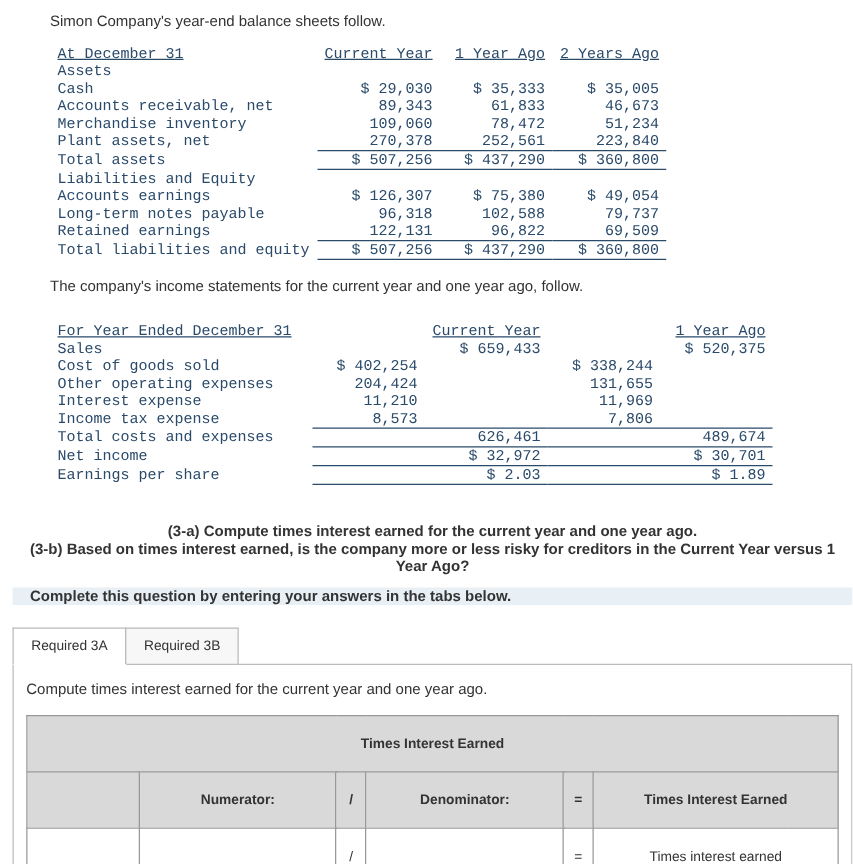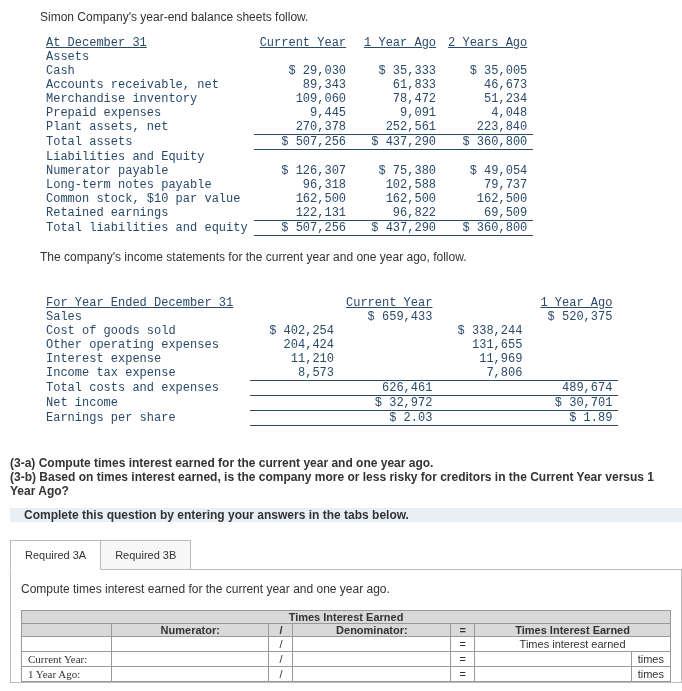--- a/index.html
+++ b/index.html
@@ -20,22 +20,22 @@
     color: #2a4a6a;
     border-collapse: collapse;
   }
   .fin-table td { padding: 0 6px; white-space: pre; }
   .fin-table td.label { width: 210px; }
   .fin-table td.num { text-align: right; width: 90px; }
   .fin-table tr.header td { text-decoration: underline; padding-top: 2px; }
   .fin-table tr.subunder td.num { border-top: 1px solid #2a4a6a; }
   .fin-table tr.total td.num { border-bottom: 1px solid #2a4a6a; border-top:1px solid #2a4a6a;}
   .fin-table tr.heading td { color:#2a4a6a; }
-  .narr { margin: 14px 0 30px 30px; font-size: 12px; }
-  .qtext { margin: 30px 0 10px 0; font-size: 12px; }
+  .narr { margin: 14px 0 20px 30px; font-size: 12px; }
+  .qtext { margin: 30px 0 10px 0; font-size: 12px; text-align: center; }
   .qtext b { font-weight: bold; }
   .instr {
     background: #e8f0f6;
     padding: 0 14px;
     font-size: 12px;
     font-weight: bold;
     margin-bottom: 18px;
   }
   .tabs { display: flex; margin-bottom: -1px; }
   .tab {
@@ -58,21 +58,21 @@
     padding: 12px 10px 0 10px;
   }
   .subinstr { font-size: 12px; margin-bottom: 14px; }
   .calc-table {
     border-collapse: collapse;
     width: 100%;
   }
   .calc-table td, .calc-table th {
     border: 1px solid #999;
     font-size: 11px;
-    padding: 0 6px;
+    padding: 16px 6px;
     text-align: center;
     background: #fff;
   }
   .calc-table .titlecell {
     background: #d9d9d9;
     font-weight: bold;
   }
   .calc-table .hdr {
     background: #d9d9d9;
     font-weight: bold;
@@ -119,60 +119,48 @@
         <td class="num">61,833</td>
         <td class="num">46,673</td>
       </tr>
   <tr>
         <td class="label">Merchandise inventory</td>
         <td class="num">109,060</td>
         <td class="num">78,472</td>
         <td class="num">51,234</td>
       </tr>
   <tr>
-        <td class="label">Prepaid expenses</td>
-        <td class="num">9,445</td>
-        <td class="num">9,091</td>
-        <td class="num">4,048</td>
-      </tr>
-  <tr>
         <td class="label">Plant assets, net</td>
         <td class="num">270,378</td>
         <td class="num">252,561</td>
         <td class="num">223,840</td>
       </tr>
   <tr class="total">
         <td class="label">Total assets</td>
         <td class="num">$ 507,256</td>
         <td class="num">$ 437,290</td>
         <td class="num">$ 360,800</td>
       </tr>
   <tr class="heading">
         <td class="label">Liabilities and Equity</td>
         <td></td>
         <td></td>
         <td></td>
       </tr>
   <tr>
-        <td class="label">Numerator payable</td>
+        <td class="label">Accounts earnings</td>
         <td class="num">$ 126,307</td>
         <td class="num">$ 75,380</td>
         <td class="num">$ 49,054</td>
       </tr>
   <tr>
         <td class="label">Long-term notes payable</td>
         <td class="num">96,318</td>
         <td class="num">102,588</td>
         <td class="num">79,737</td>
-      </tr>
-  <tr>
-        <td class="label">Common stock, $10 par value</td>
-        <td class="num">162,500</td>
-        <td class="num">162,500</td>
-        <td class="num">162,500</td>
       </tr>
   <tr>
         <td class="label">Retained earnings</td>
         <td class="num">122,131</td>
         <td class="num">96,822</td>
         <td class="num">69,509</td>
       </tr>
   <tr class="total">
         <td class="label">Total liabilities and equity</td>
         <td class="num">$ 507,256</td>

